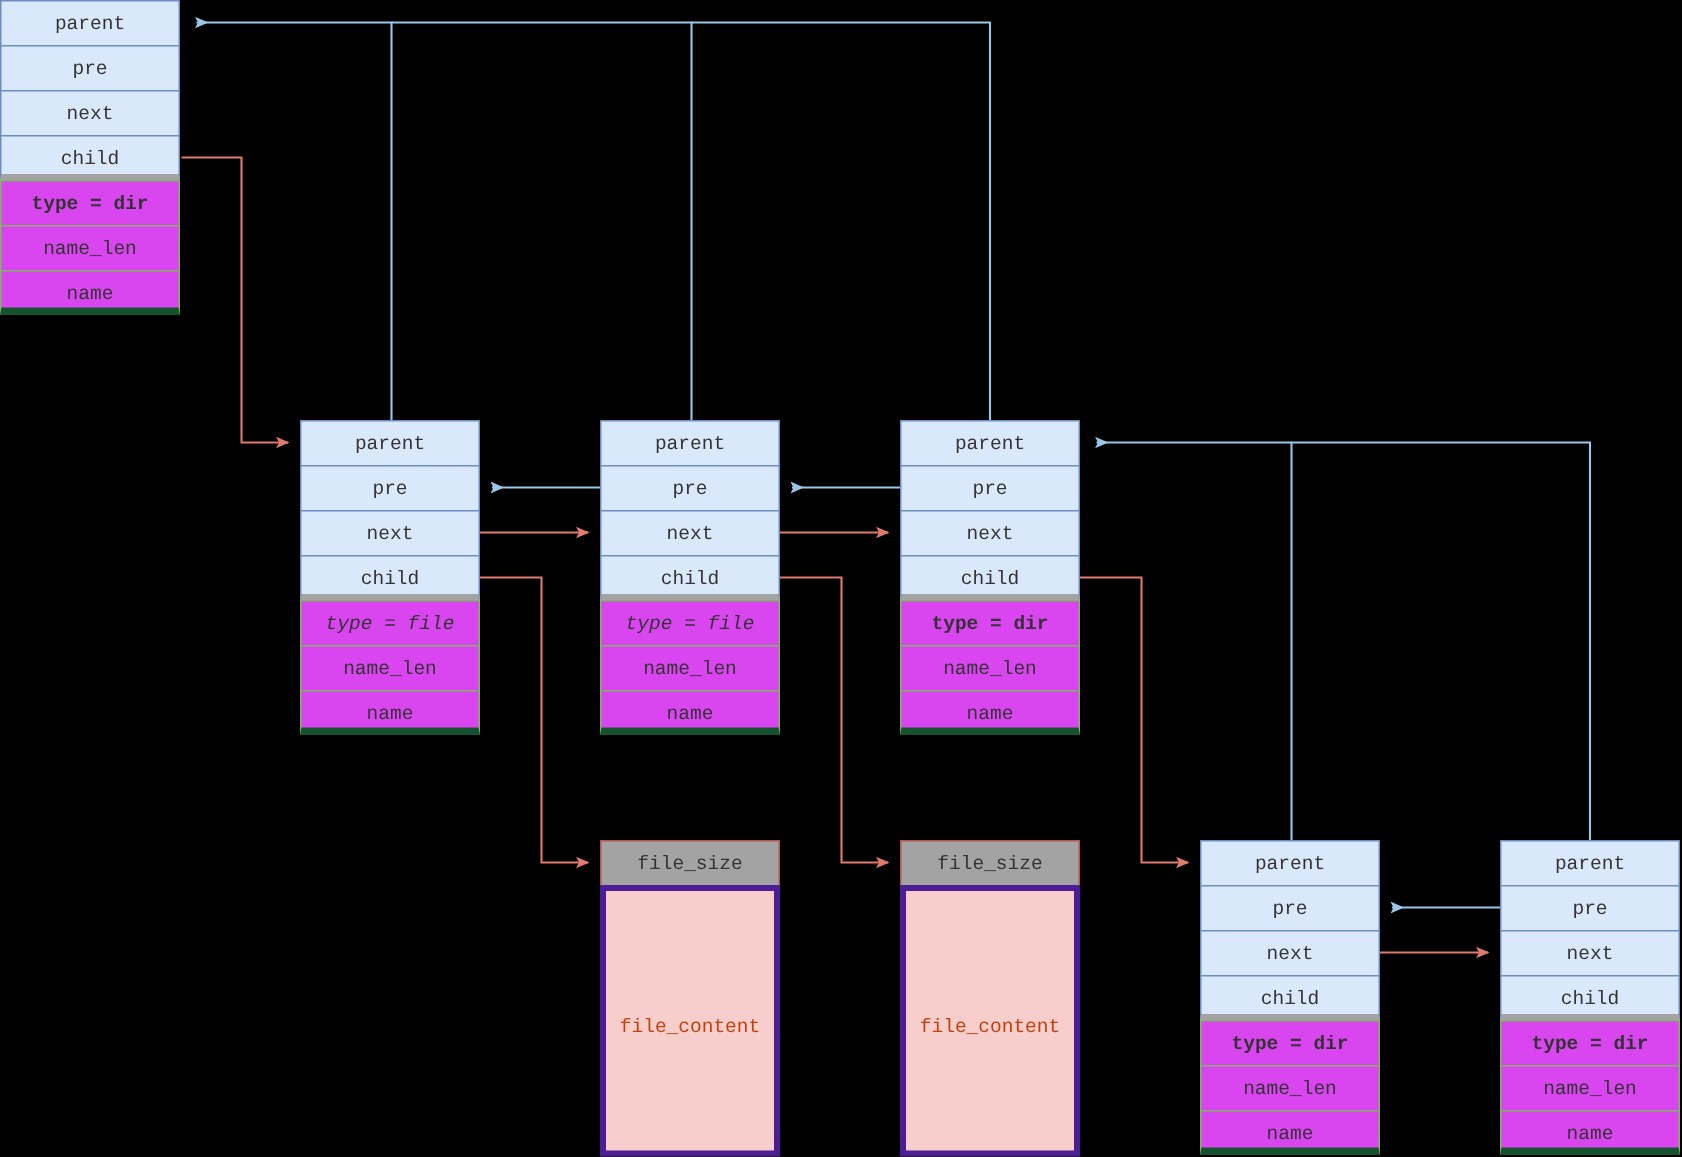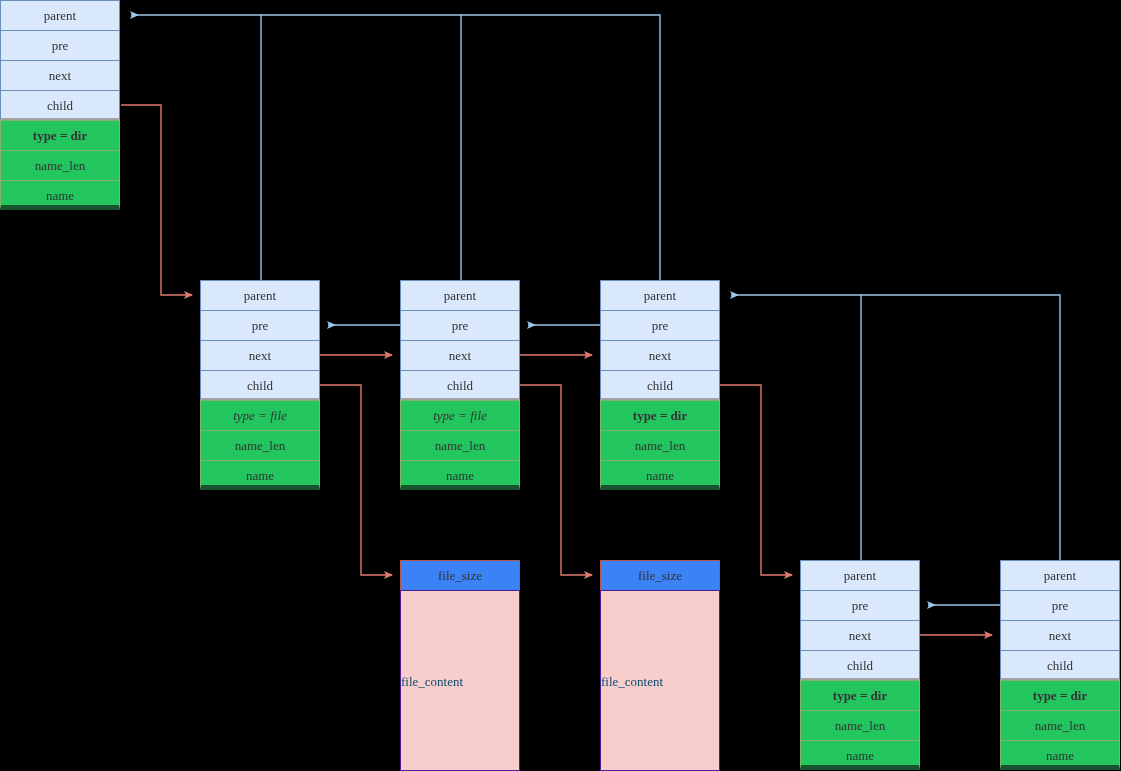--- a/index.html
+++ b/index.html
@@ -6,21 +6,21 @@
     margin: 0;
     padding: 0;
     background: #000000;
   }
   #stage {
     position: relative;
     width: 1121px;
     height: 771px;
     background: #000000;
     overflow: hidden;
-    font-family: Liberation Serif, serif;
+    font-family: Liberation Mono, monospace;
   }
   .node {
     position: absolute;
     width: 120px;
     box-sizing: border-box;
   }
   .row {
     height: 30px;
     line-height: 30px;
     text-align: center;
@@ -29,53 +29,54 @@
     box-sizing: border-box;
     overflow: hidden;
     white-space: nowrap;
   }
   .row.ptr {
     background: #dae8fc;
     border: 1px solid #6c8ebf;
     border-bottom: none;
   }
   .row.ptr.last-ptr {
-    border-bottom: 2px solid #a3a3a3;
+    border-bottom: 4px solid #a3a3a3;
   }
   .row.meta {
-    background: #22c55e;
+    background: #d946ef;
     border: 1px solid #82b366;
     border-bottom: none;
   }
   .row.meta.last-meta {
     border-bottom: 5px solid #14532d;
   }
   .row.dir {
     font-weight: bold;
   }
   .row.file {
     font-style: italic;
     text-align: center;
   }
   .filenode {
     position: absolute;
     width: 120px;
     box-sizing: border-box;
   }
   .row.fsize {
-    background: #3b82f6;
+    background: #a3a3a3;
     border: 1px solid #b85450;
     border-bottom: none;
   }
   .fcontent {
     background: #f8cecc;
-    border: 1px solid #4c1d95;
+    border: 4px solid #4c1d95;
     box-sizing: border-box;
+    text-align: center;
     font-size: 13px;
-    color: #0c4a6e;
+    color: #c2410c;
   }
   svg.wires {
     position: absolute;
     left: 0; top: 0;
     width: 1121px;
     height: 771px;
     pointer-events: none;
   }
 </style>
 </head>

